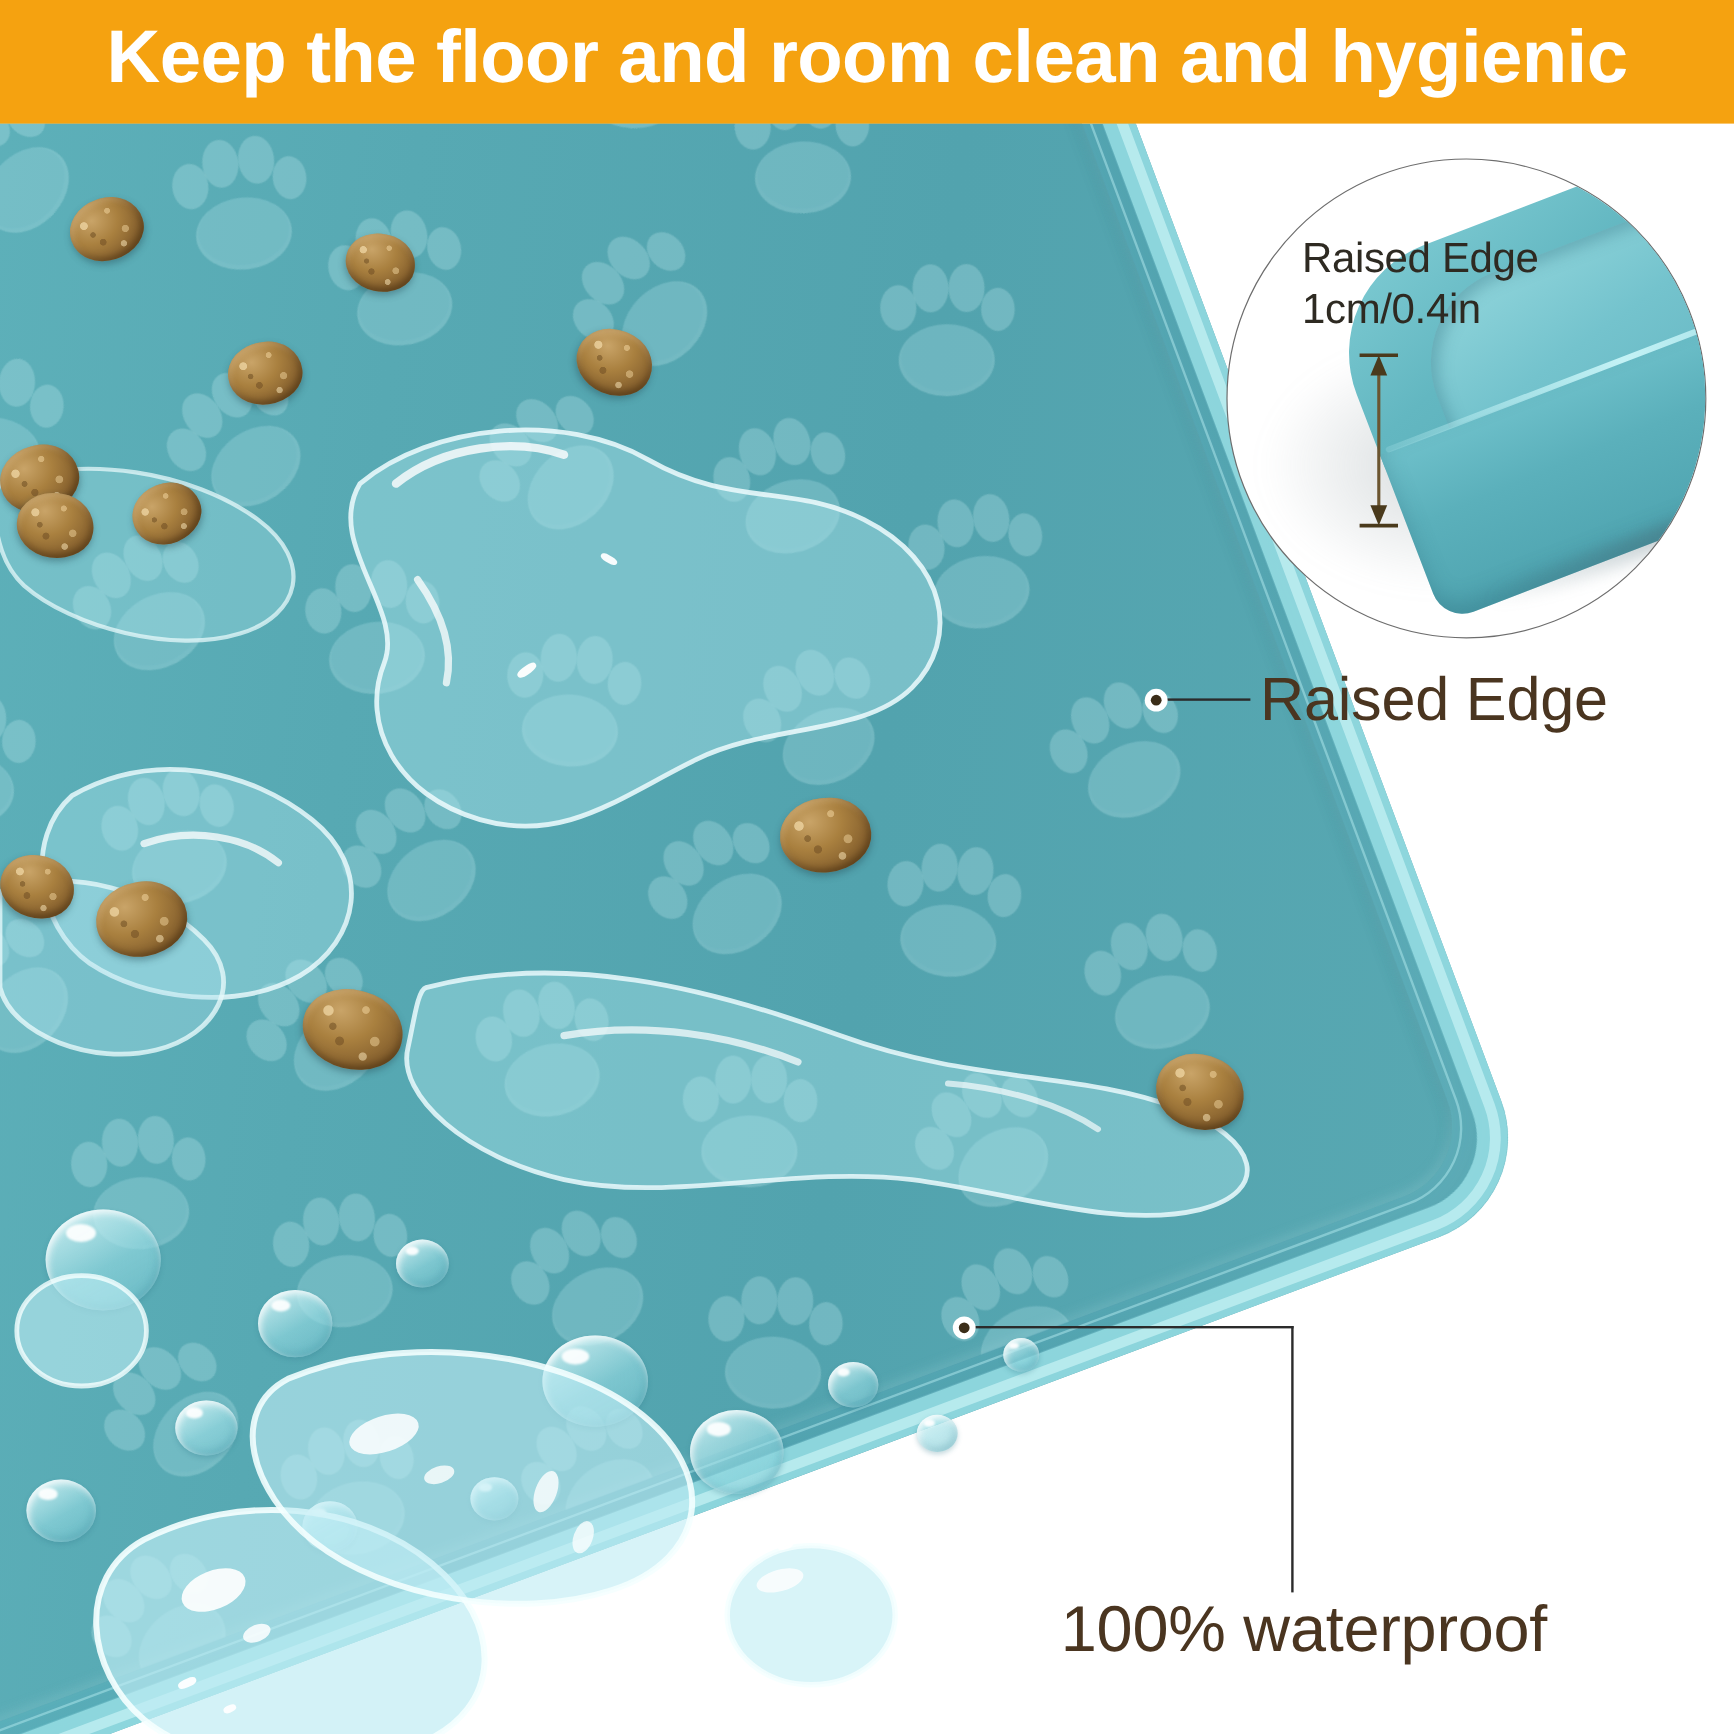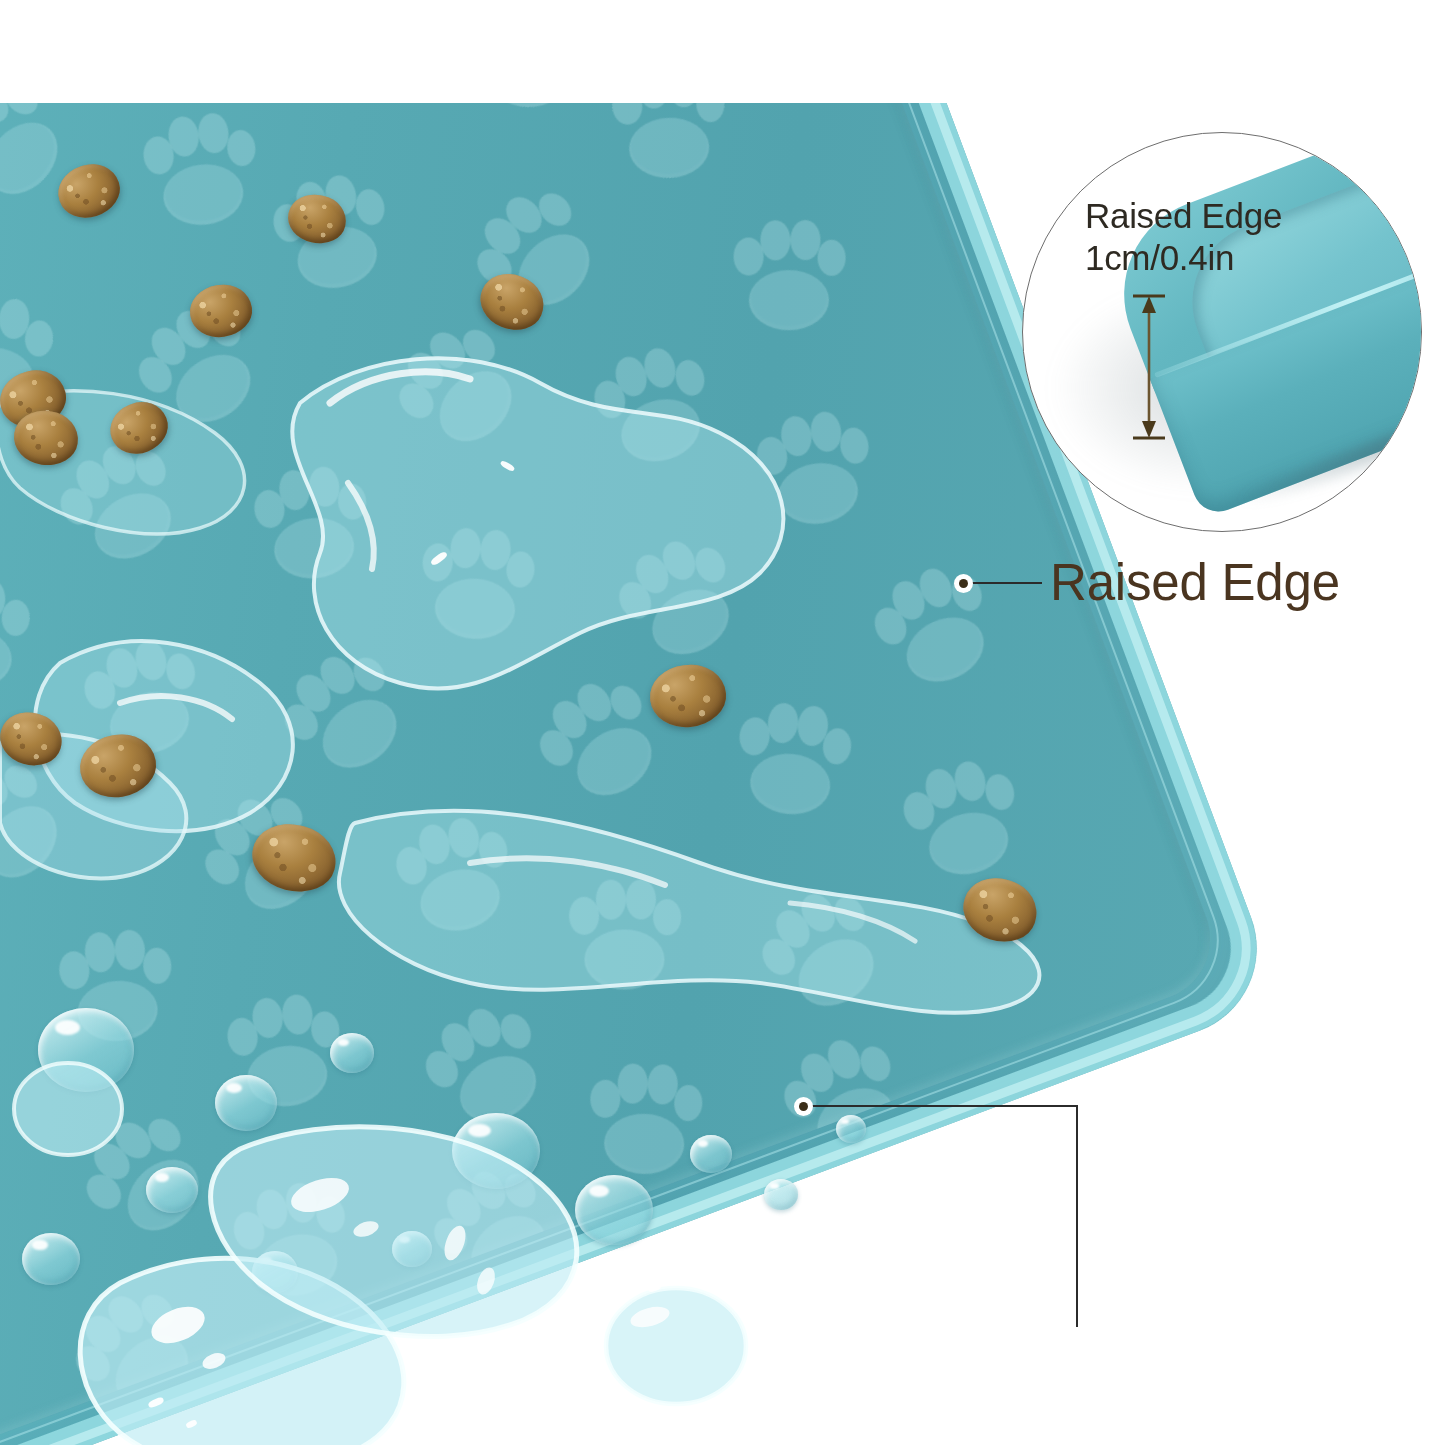--- a/index.html
+++ b/index.html
@@ -531,15 +531,19 @@
       <i></i>
     </div>
   <div class="lead-h" style="left:972px; top:582px; width:70px;"></div>
   <div class="callout-text callout-raised">Raised Edge</div>
 
   <div class="callout-dot" style="left:794px; top:1097px;">
       <i></i>
     </div>
   <div class="lead-h" style="left:812px; top:1105px; width:266px;"></div>
   <div class="lead-v" style="left:1076px; top:1105px; height:222px;"></div>
-
+  <div class="callout-text callout-water">100% waterproof</div>
+
+  <div class="banner">
+    <div class="banner-text">Keep the floor and room clean and hygienic</div>
+  </div>
 
 </div>
 
 </body></html>

